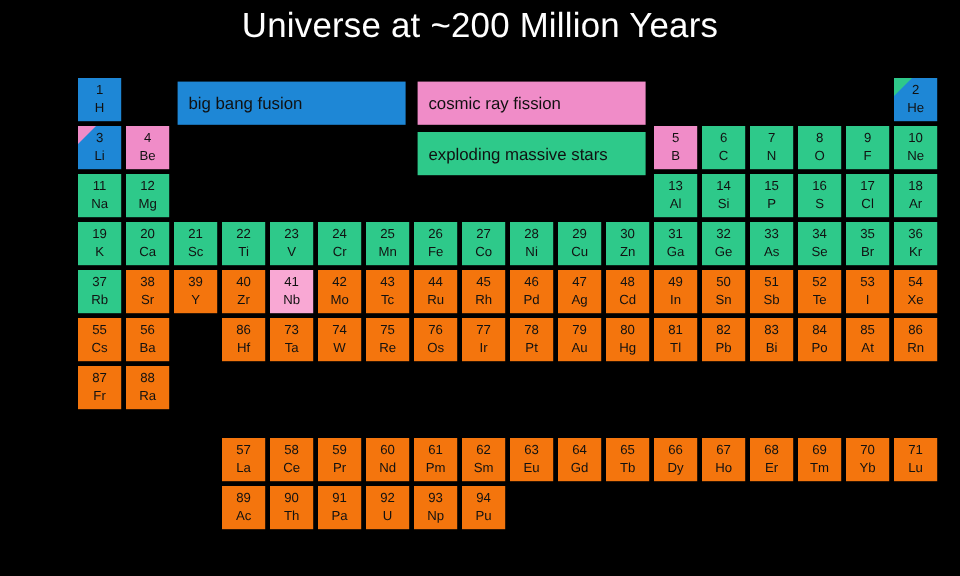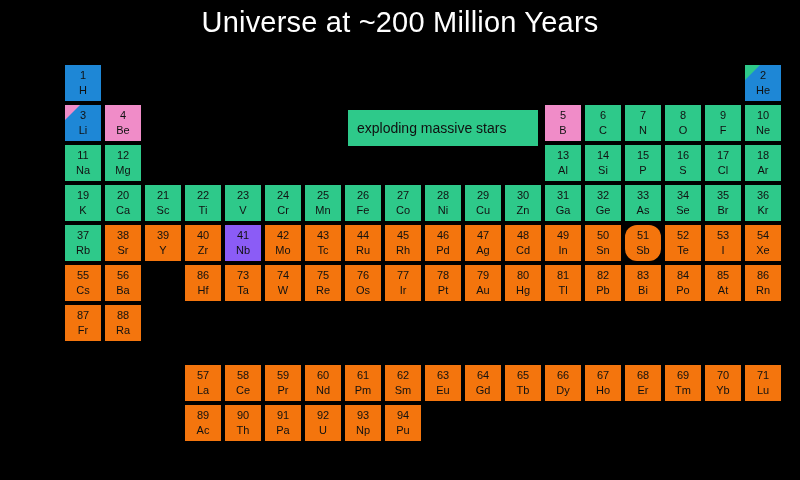--- a/index.html
+++ b/index.html
@@ -246,21 +246,21 @@
         <div class="sym">Sr</div>
       </div>
       <div class="cell" style="left: 145px; top: 225px; background: rgb(244, 117, 13); color: rgb(17, 17, 17);">
         <div class="num">39</div>
         <div class="sym">Y</div>
       </div>
       <div class="cell" style="left: 185px; top: 225px; background: rgb(244, 117, 13); color: rgb(17, 17, 17);">
         <div class="num">40</div>
         <div class="sym">Zr</div>
       </div>
-      <div class="cell" style="left: 225px; top: 225px; background: #8b5cf6; color: rgb(17, 17, 17);">
+      <div class="cell" style="left: 225px; top: 225px; background: #f9a8d4; color: rgb(17, 17, 17);">
         <div class="num">41</div>
         <div class="sym">Nb</div>
       </div>
       <div class="cell" style="left: 265px; top: 225px; background: rgb(244, 117, 13); color: rgb(17, 17, 17);">
         <div class="num">42</div>
         <div class="sym">Mo</div>
       </div>
       <div class="cell" style="left: 305px; top: 225px; background: rgb(244, 117, 13); color: rgb(17, 17, 17);">
         <div class="num">43</div>
         <div class="sym">Tc</div>
@@ -286,21 +286,21 @@
         <div class="sym">Cd</div>
       </div>
       <div class="cell" style="left: 545px; top: 225px; background: rgb(244, 117, 13); color: rgb(17, 17, 17);">
         <div class="num">49</div>
         <div class="sym">In</div>
       </div>
       <div class="cell" style="left: 585px; top: 225px; background: rgb(244, 117, 13); color: rgb(17, 17, 17);">
         <div class="num">50</div>
         <div class="sym">Sn</div>
       </div>
-      <div class="cell" style="left: 625px; top: 225px; background: rgb(244, 117, 13); color: rgb(17, 17, 17); border-radius: 12px;">
+      <div class="cell" style="left: 625px; top: 225px; background: rgb(244, 117, 13); color: rgb(17, 17, 17);">
         <div class="num">51</div>
         <div class="sym">Sb</div>
       </div>
       <div class="cell" style="left: 665px; top: 225px; background: rgb(244, 117, 13); color: rgb(17, 17, 17);">
         <div class="num">52</div>
         <div class="sym">Te</div>
       </div>
       <div class="cell" style="left: 705px; top: 225px; background: rgb(244, 117, 13); color: rgb(17, 17, 17);">
         <div class="num">53</div>
         <div class="sym">I</div>
@@ -461,19 +461,25 @@
         <div class="num">92</div>
         <div class="sym">U</div>
       </div>
       <div class="cell" style="left: 345px; top: 405px; background: rgb(244, 117, 13); color: rgb(17, 17, 17);">
         <div class="num">93</div>
         <div class="sym">Np</div>
       </div>
       <div class="cell" style="left: 385px; top: 405px; background: rgb(244, 117, 13); color: rgb(17, 17, 17);">
         <div class="num">94</div>
         <div class="sym">Pu</div>
+      </div>
+      <div class="legend" style="left: 148px; top: 68px; width: 190px; background: rgb(30, 135, 214);">
+        <span>big bang fusion</span>
+      </div>
+      <div class="legend" style="left: 348px; top: 68px; width: 190px; background: rgb(240, 140, 200);">
+        <span>cosmic ray fission</span>
       </div>
       <div class="legend" style="left: 348px; top: 110px; width: 190px; background: rgb(46, 201, 138);">
         <span>exploding massive stars</span>
       </div>
     </div>
 
 </div>
 
 </body></html>

